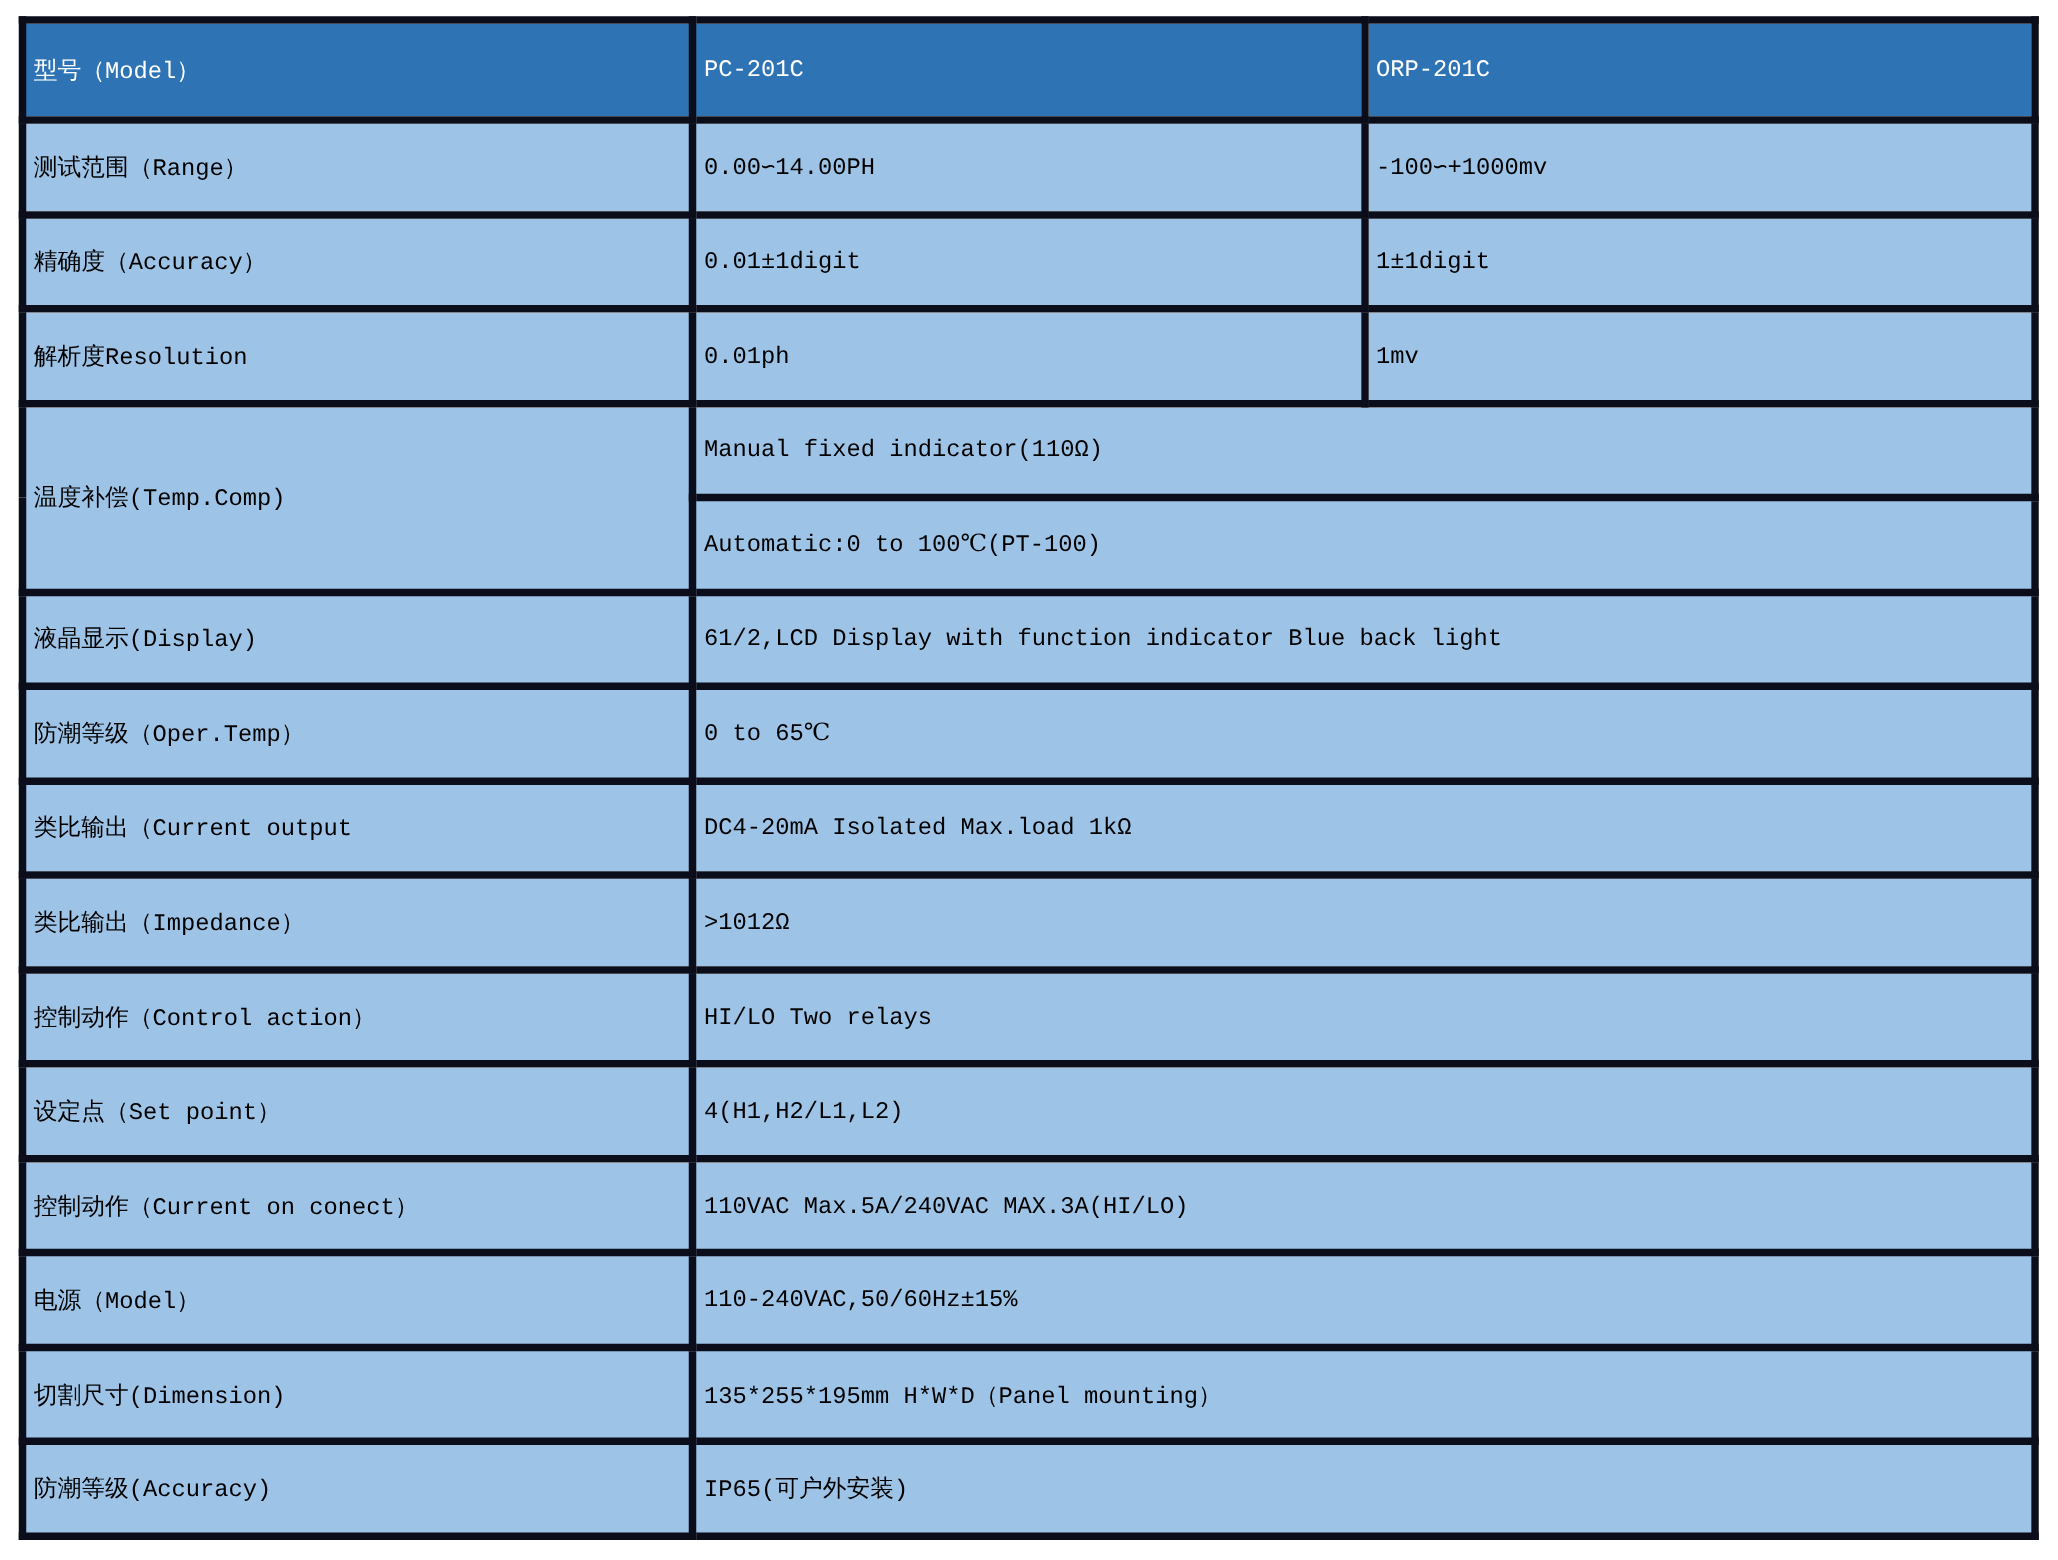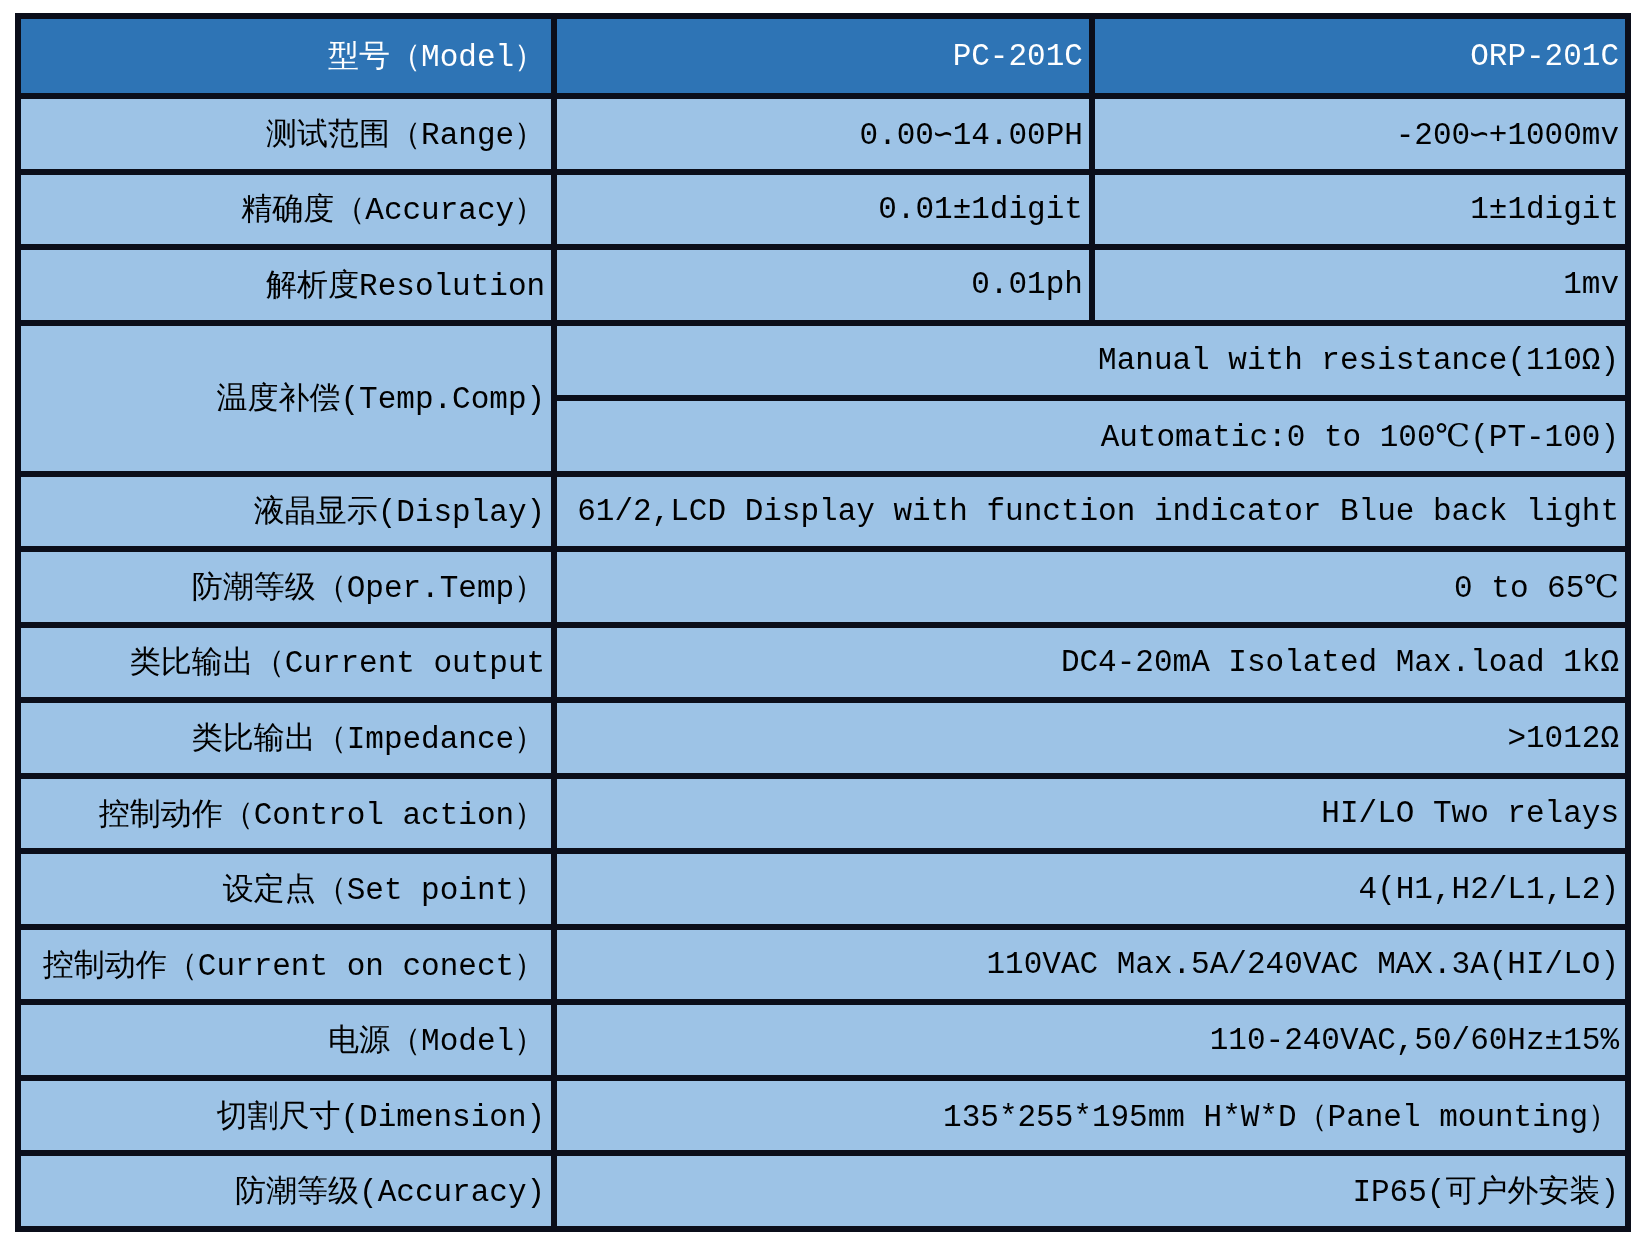--- a/index.html
+++ b/index.html
@@ -23,23 +23,23 @@
     width: 1616px;
     height: 1219px;
     border-collapse: collapse;
     table-layout: fixed;
   }
   table.spec th,
   table.spec td {
     border: 6px solid var(--border, #0b0e1a);
     background: var(--row-bg, #9DC3E6);
     color: var(--body-text, #000000);
-    text-align: right;
+    text-align: left;
     vertical-align: middle;
-    font-size: 31px;
+    font-size: 19px;
     font-weight: normal;
     padding: 0 6px;
     overflow: hidden;
     white-space: nowrap;
   }
   table.spec thead th {
     background: var(--header-bg, #2E74B5);
     color: var(--header-text, #ffffff);
     height: 74px;
   }
@@ -64,35 +64,35 @@
       <tr>
         <th>型号（Model）</th>
         <th>PC-201C</th>
         <th>ORP-201C</th>
       </tr>
     </thead>
     <tbody>
       <tr>
         <td>测试范围（Range）</td>
         <td>0.00∽14.00PH</td>
-        <td>-200∽+1000mv</td>
+        <td>-100∽+1000mv</td>
       </tr>
       <tr>
         <td>精确度（Accuracy）</td>
         <td>0.01±1digit</td>
         <td>1±1digit</td>
       </tr>
       <tr>
         <td>解析度Resolution</td>
         <td>0.01ph</td>
         <td>1mv</td>
       </tr>
       <tr>
         <td rowspan="2">温度补偿(Temp.Comp)</td>
-        <td colspan="2">Manual with resistance(110Ω)</td>
+        <td colspan="2">Manual fixed indicator(110Ω)</td>
       </tr>
       <tr>
         <td colspan="2">Automatic:0 to 100℃(PT-100)</td>
       </tr>
       <tr>
         <td>液晶显示(Display)</td>
         <td colspan="2">61/2,LCD Display with function indicator Blue back light</td>
       </tr>
       <tr>
         <td>防潮等级（Oper.Temp）</td>

